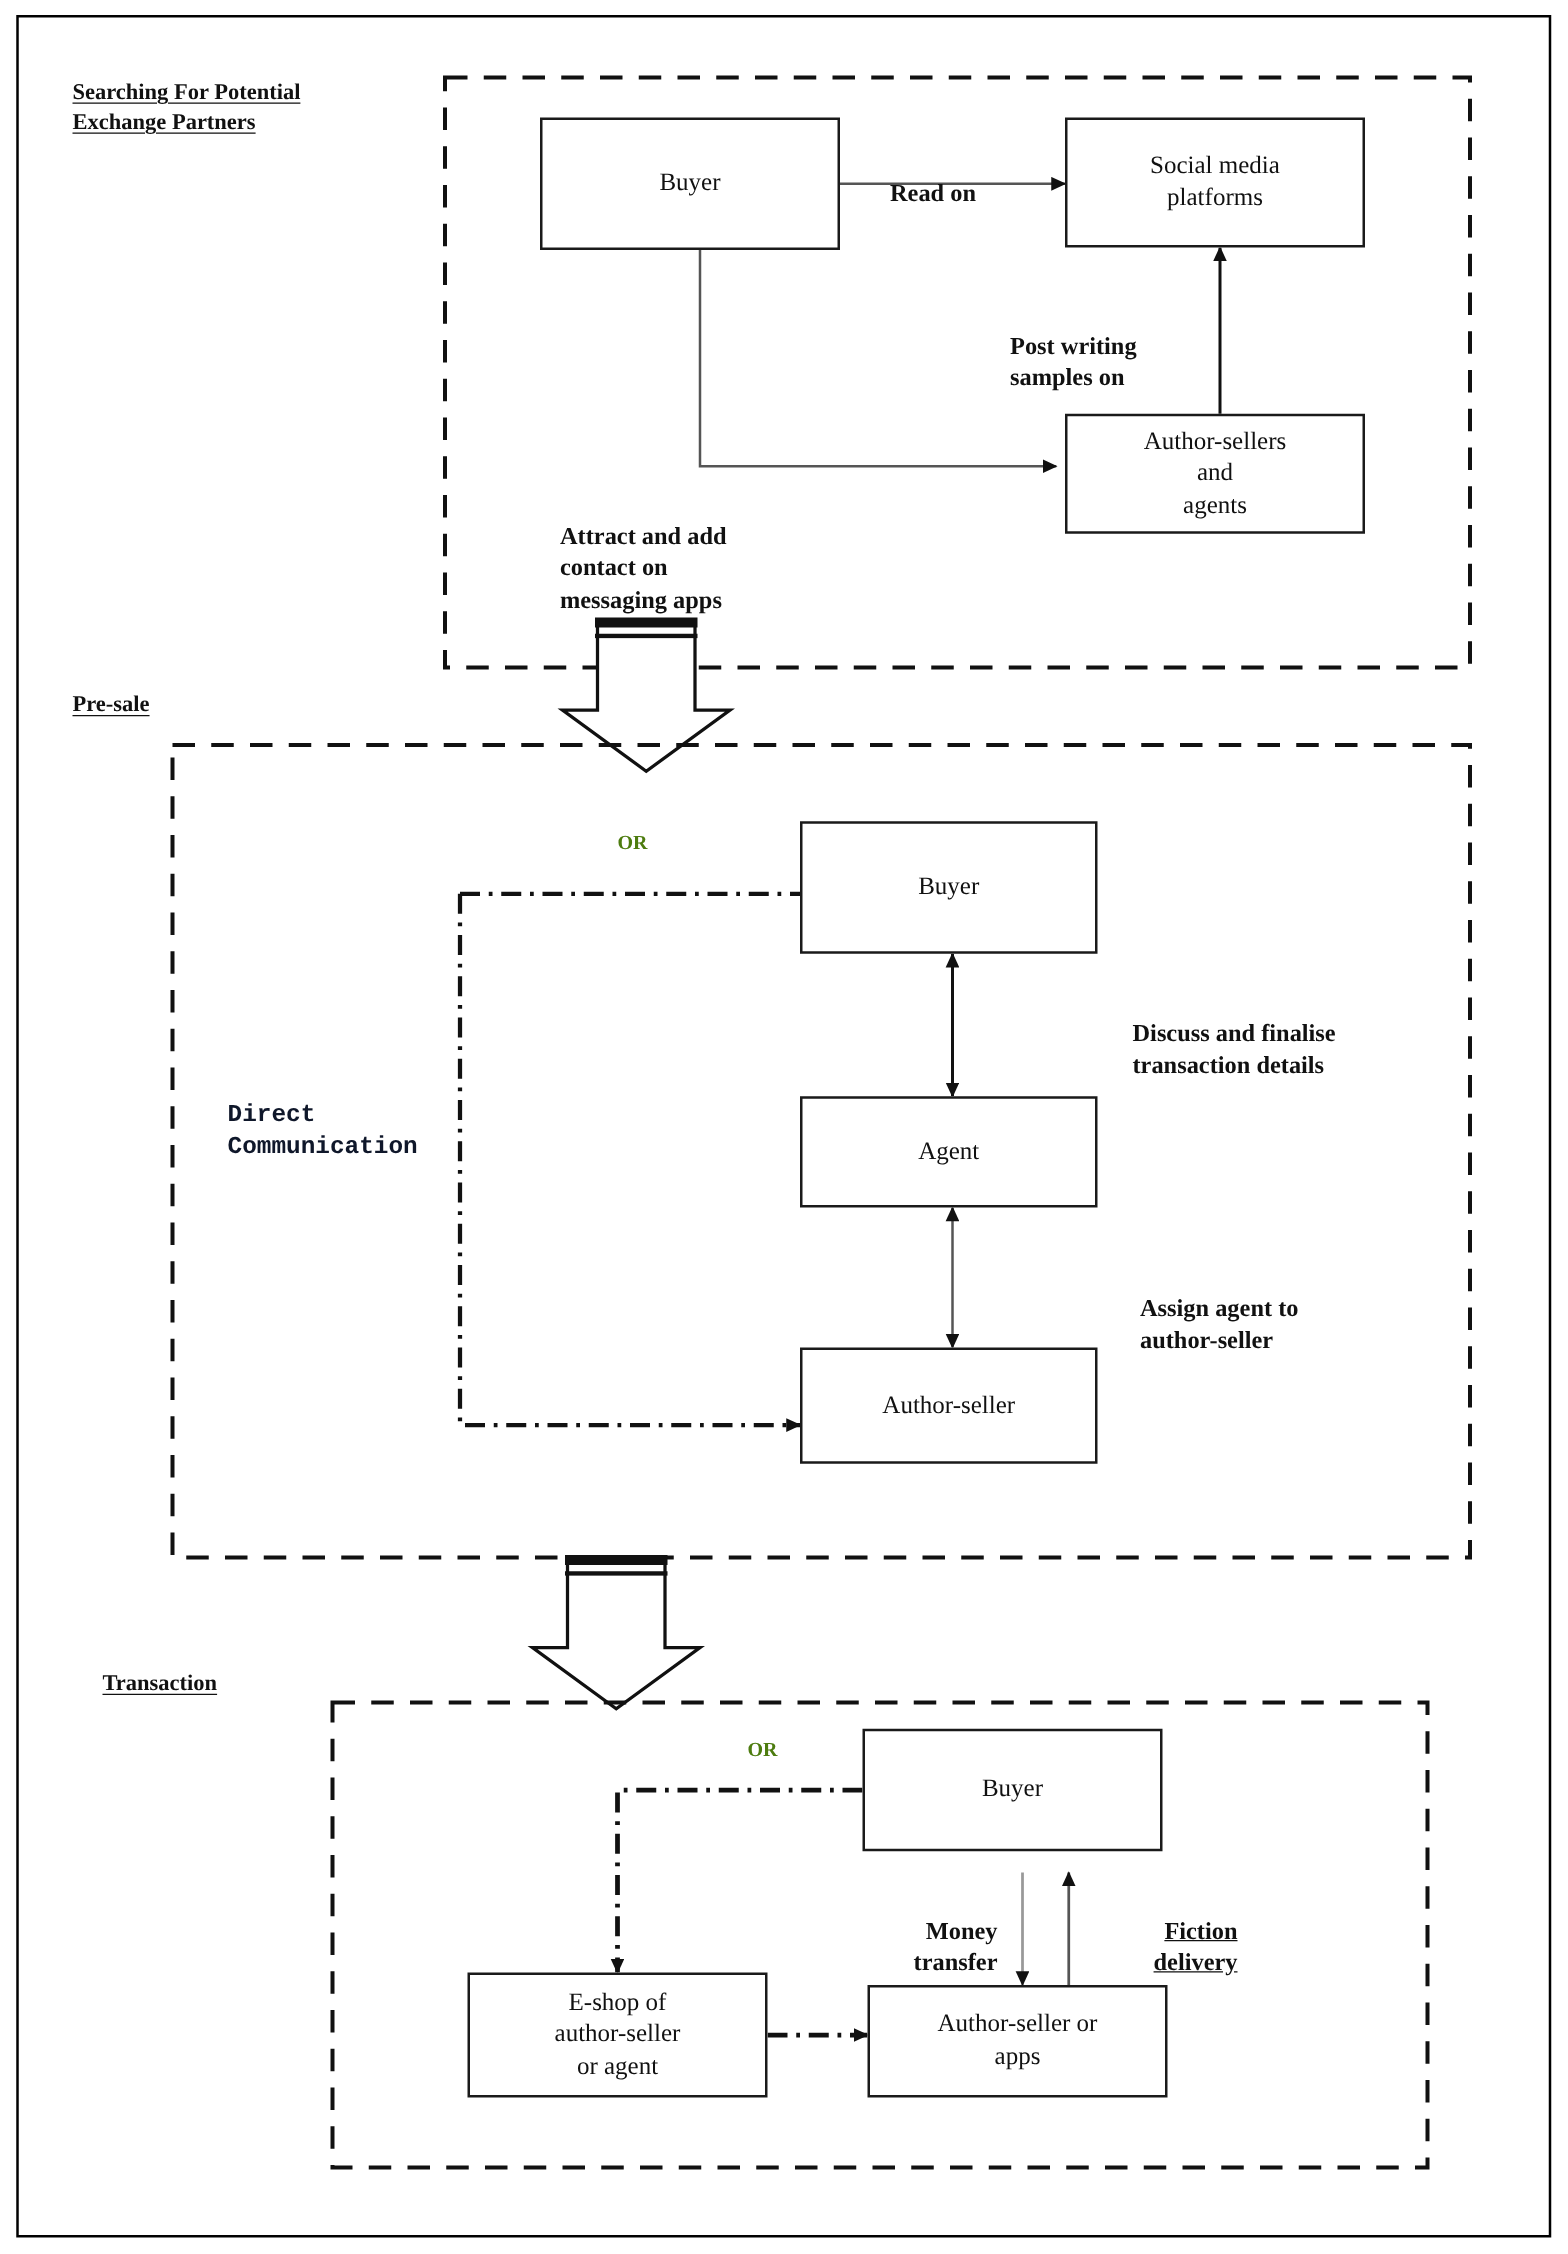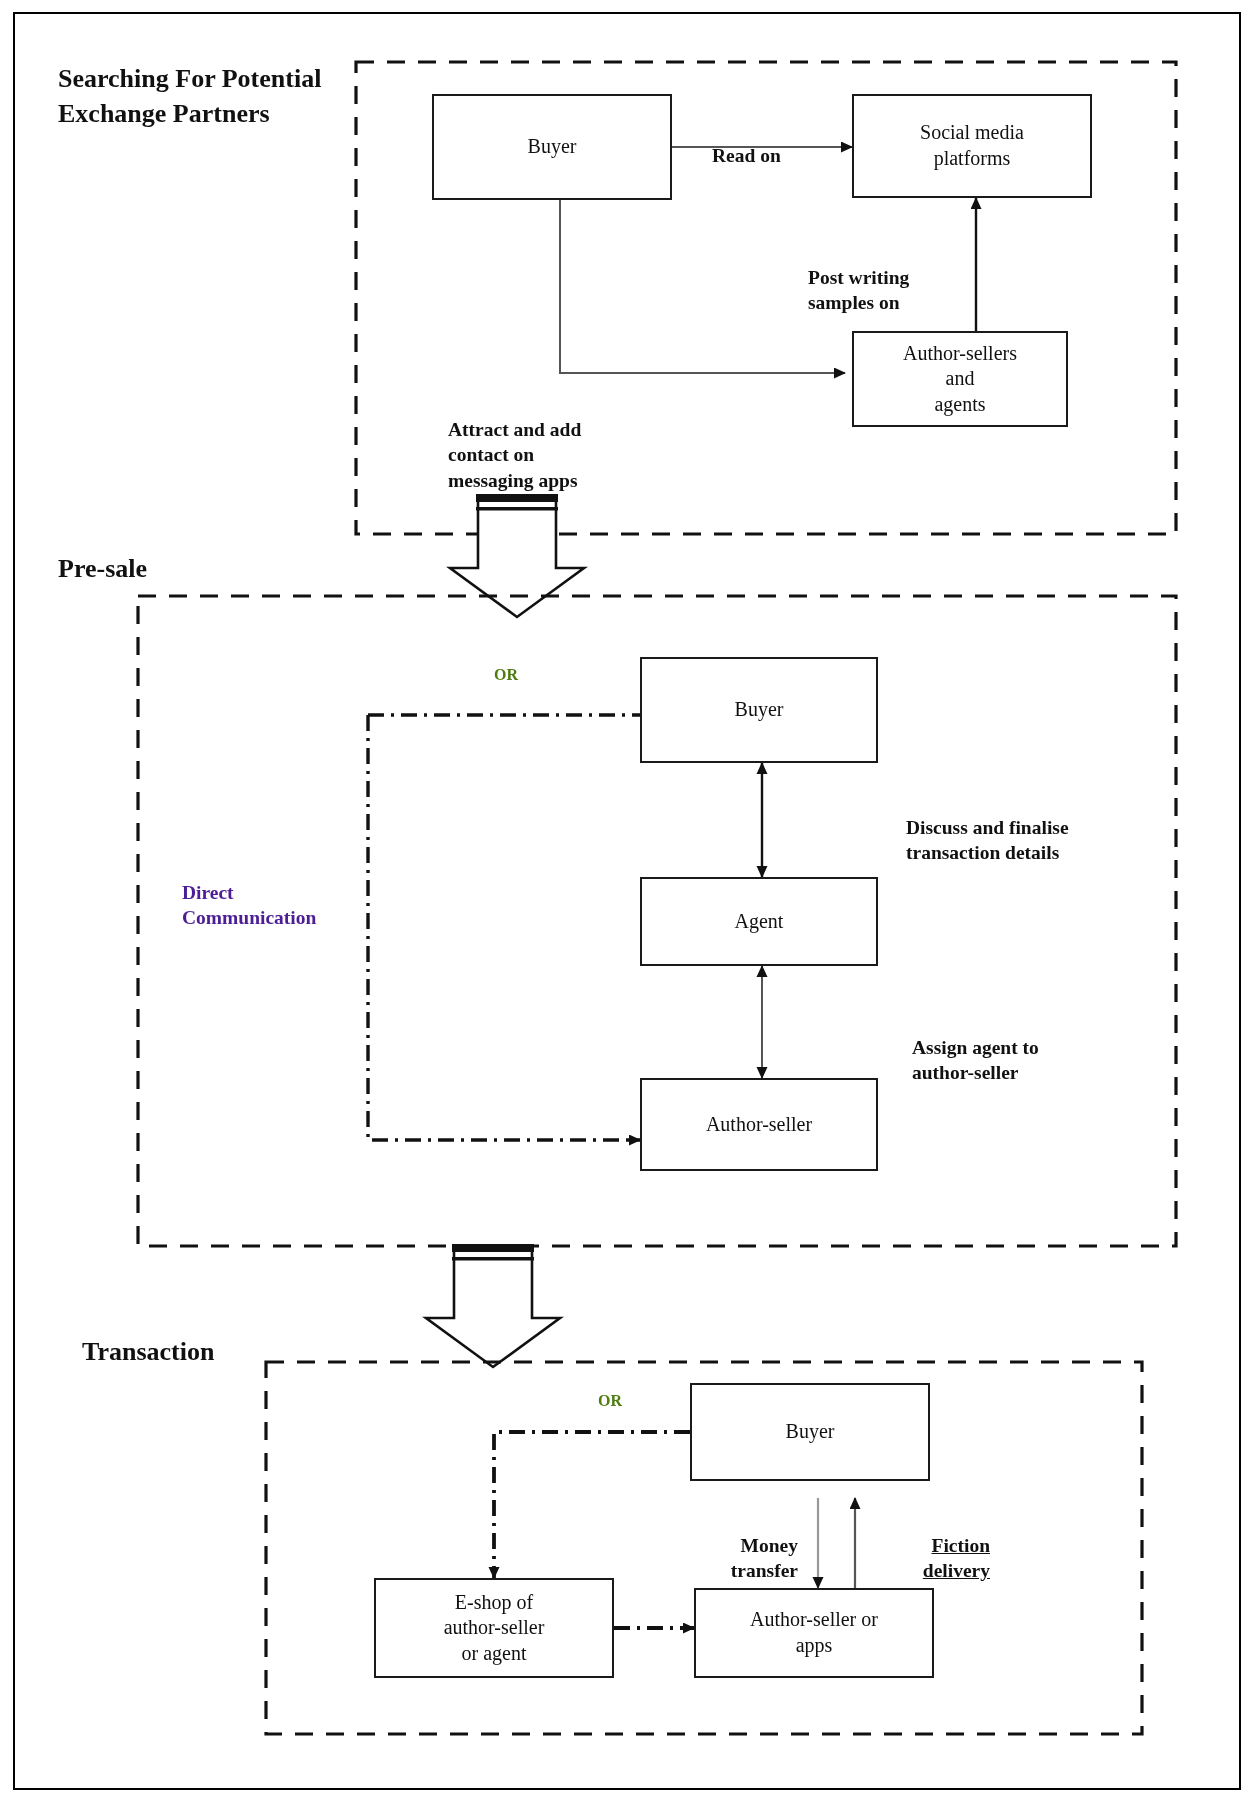--- a/index.html
+++ b/index.html
@@ -32,23 +32,24 @@
     left: 0;
     top: 0;
     width: 1254px;
     height: 1803px;
     pointer-events: none;
   }
   
   .stage-title {
     position: absolute;
     font-weight: bold;
-    font-size: 26px;
+    font-size: 18px;
     line-height: 1.33;
     color: #111;
+    text-decoration: underline;
     text-underline-offset: 3px;
     white-space: pre-line;
   }
   
   .node {
     position: absolute;
     box-sizing: border-box;
     border: 2.5px solid #1a1a1a;
     background: #ffffff;
     display: flex;
@@ -75,22 +76,23 @@
     position: absolute;
     font-weight: bold;
     font-size: 16px;
     color: #4d7c0f;
   }
   .group-label {
     position: absolute;
     font-weight: bold;
     font-size: 19.5px;
     line-height: 1.3;
-    color: #4c1d95;
-    white-space: pre-line;
+    color: #0f172a;
+    white-space: pre-line;
+    font-family: Liberation Mono, monospace;
   }
 </style>
 </head>
 <body>
 
 <div id="page">
 
   <div class="outer-frame"></div>
 
   <svg class="layer" viewBox="0 0 1254 1803">
@@ -154,21 +156,21 @@
 
   <div class="stage-title" style="left:58px; top:552px;">Pre-sale</div>
 
   <div class="stage-title" style="left:82px; top:1335px;">Transaction</div>
 
   <div class="node" style="left:432px; top:94px; width:240px; height:106px;">Buyer</div>
 
   <div class="node" style="left:852px; top:94px; width:240px; height:104px;">Social media
 platforms</div>
 
-  <div class="node" style="left:852px; top:331px; width:216px; height:96px;">Author-sellers
+  <div class="node" style="left:852px; top:331px; width:240px; height:96px;">Author-sellers
 and
 agents</div>
 
   <div class="edge-label" style="left:712px; top:108px;">Read on</div>
 
   <div class="edge-label" style="left:808px; top:230px;">Post writing
 samples on</div>
 
   <div class="edge-label" style="left:448px; top:382px;">Attract and add
 contact on

